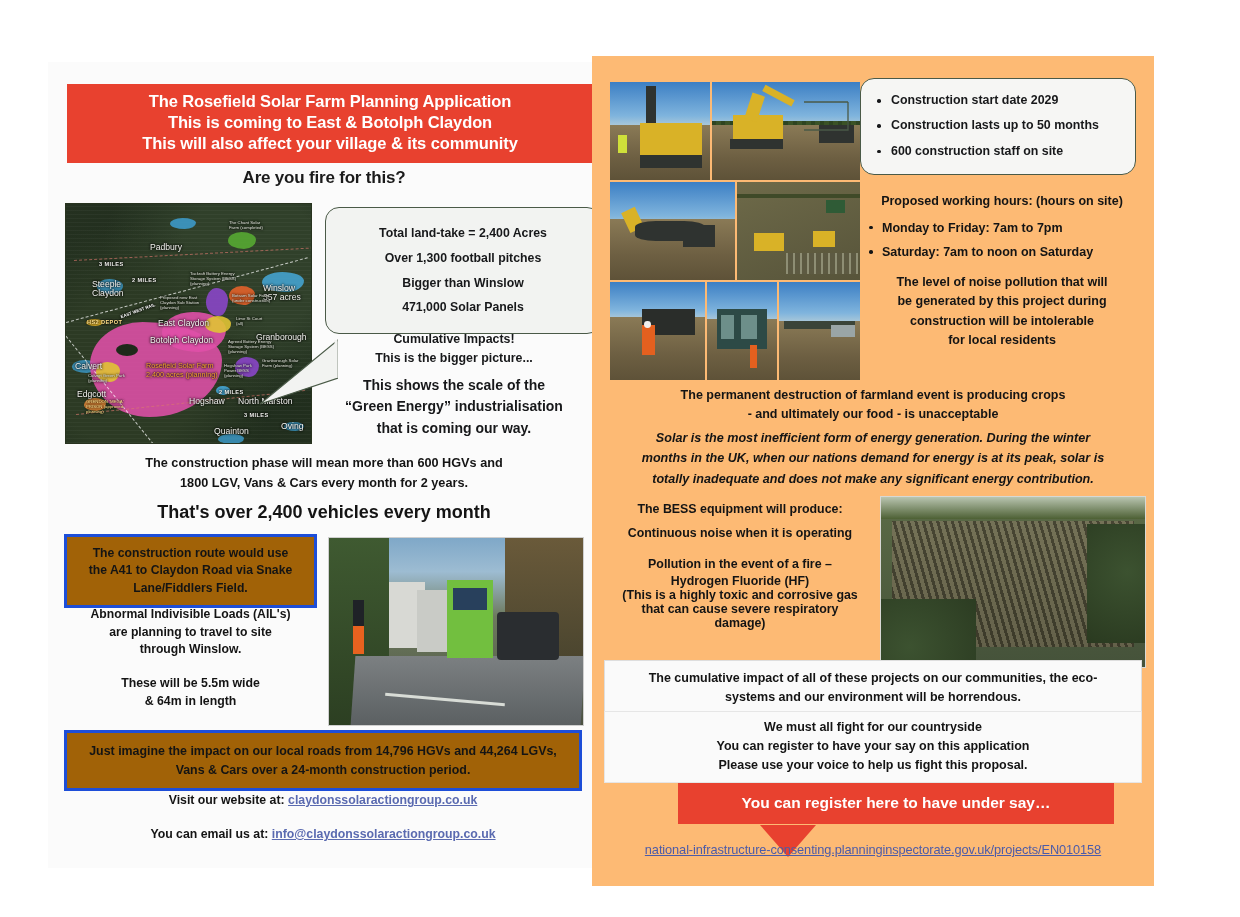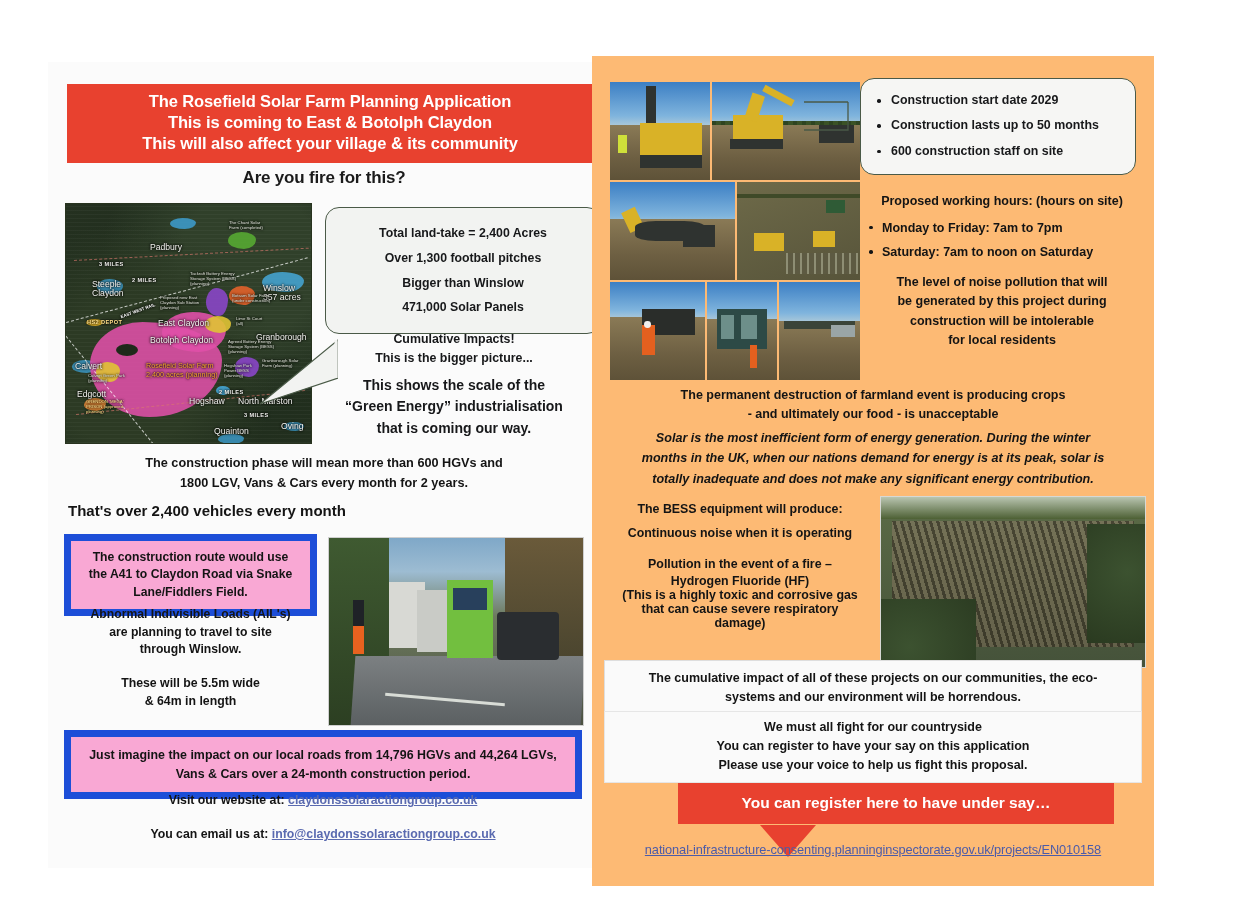--- a/index.html
+++ b/index.html
@@ -77,26 +77,26 @@
   #scale-block{
     position:absolute;left:262px;top:313px;width:288px;text-align:center;
     font-size:14px;font-weight:bold;color:#17181a;line-height:1.52;
   }
 
   #construction-phase{
     position:absolute;left:20px;top:392px;width:512px;text-align:center;
     font-size:12.7px;font-weight:bold;color:#141414;line-height:1.56;
   }
   #vehicles-line{
-    position:absolute;left:20px;top:440px;width:512px;text-align:left;
-    font-size:15px;font-weight:bold;color:#141414;
+    position:absolute;left:20px;top:440px;width:512px;text-align:center;
+    font-size:18px;font-weight:bold;color:#141414;
   }
 
   .boxed{
-    border:7px solid #1d4ed8;background:#f9a8d4;box-sizing:border-box;
+    border:3px solid #1d4ed8;background:#a16207;box-sizing:border-box;
     font-weight:bold;color:#141414;text-align:center;
   }
   #route-box{
     position:absolute;left:16px;top:472px;width:253px;padding:8px 6px;
     font-size:12.2px;line-height:1.42;
   }
   #ail-box{
     position:absolute;left:16px;top:535px;width:253px;padding:9px 6px 10px;
     font-size:12.2px;line-height:1.44;border:none;background:transparent;
   }

